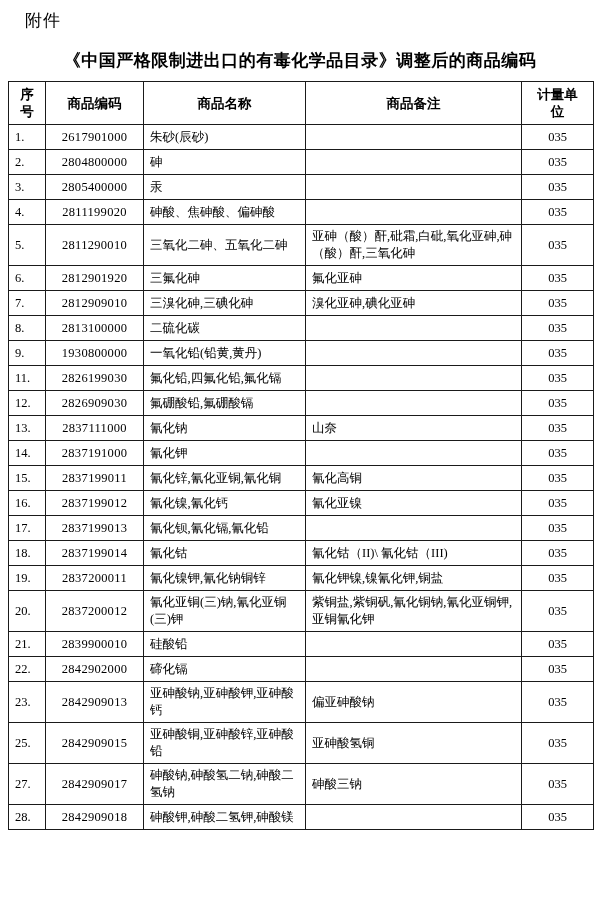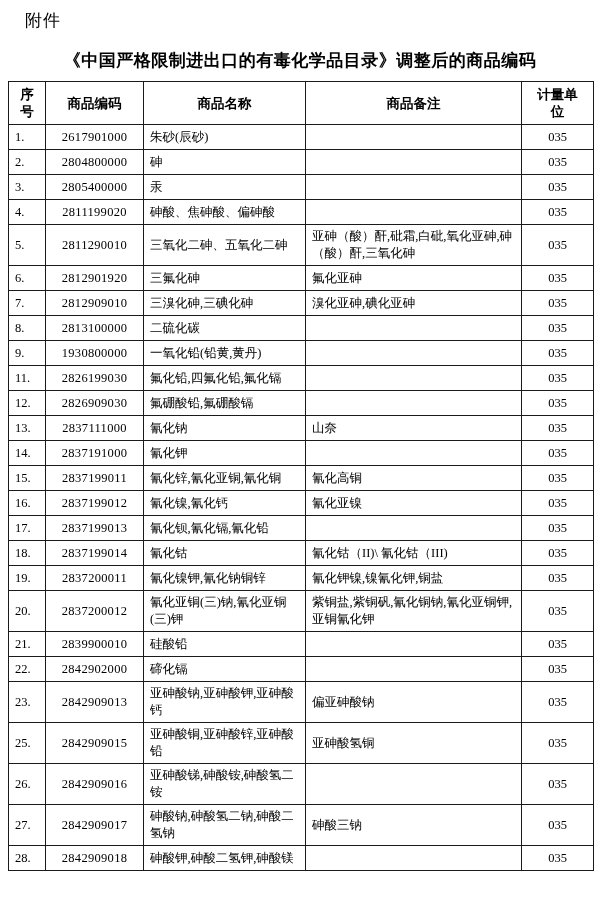--- a/index.html
+++ b/index.html
@@ -232,27 +232,20 @@
           <td class="c-unit">035</td>
         </tr>
         <tr class="single">
           <td class="c-no">25.</td>
           <td class="c-code">2842909015</td>
           <td class="c-name">亚砷酸铜,亚砷酸锌,亚砷酸铅</td>
           <td class="c-remark">亚砷酸氢铜</td>
           <td class="c-unit">035</td>
         </tr>
         <tr class="single">
-          <td class="c-no">26.</td>
-          <td class="c-code">2842909016</td>
-          <td class="c-name">亚砷酸锑,砷酸铵,砷酸氢二铵</td>
-          <td class="c-remark"></td>
-          <td class="c-unit">035</td>
-        </tr>
-        <tr class="single">
           <td class="c-no">27.</td>
           <td class="c-code">2842909017</td>
           <td class="c-name">砷酸钠,砷酸氢二钠,砷酸二氢钠</td>
           <td class="c-remark">砷酸三钠</td>
           <td class="c-unit">035</td>
         </tr>
         <tr class="single">
           <td class="c-no">28.</td>
           <td class="c-code">2842909018</td>
           <td class="c-name">砷酸钾,砷酸二氢钾,砷酸镁</td>

